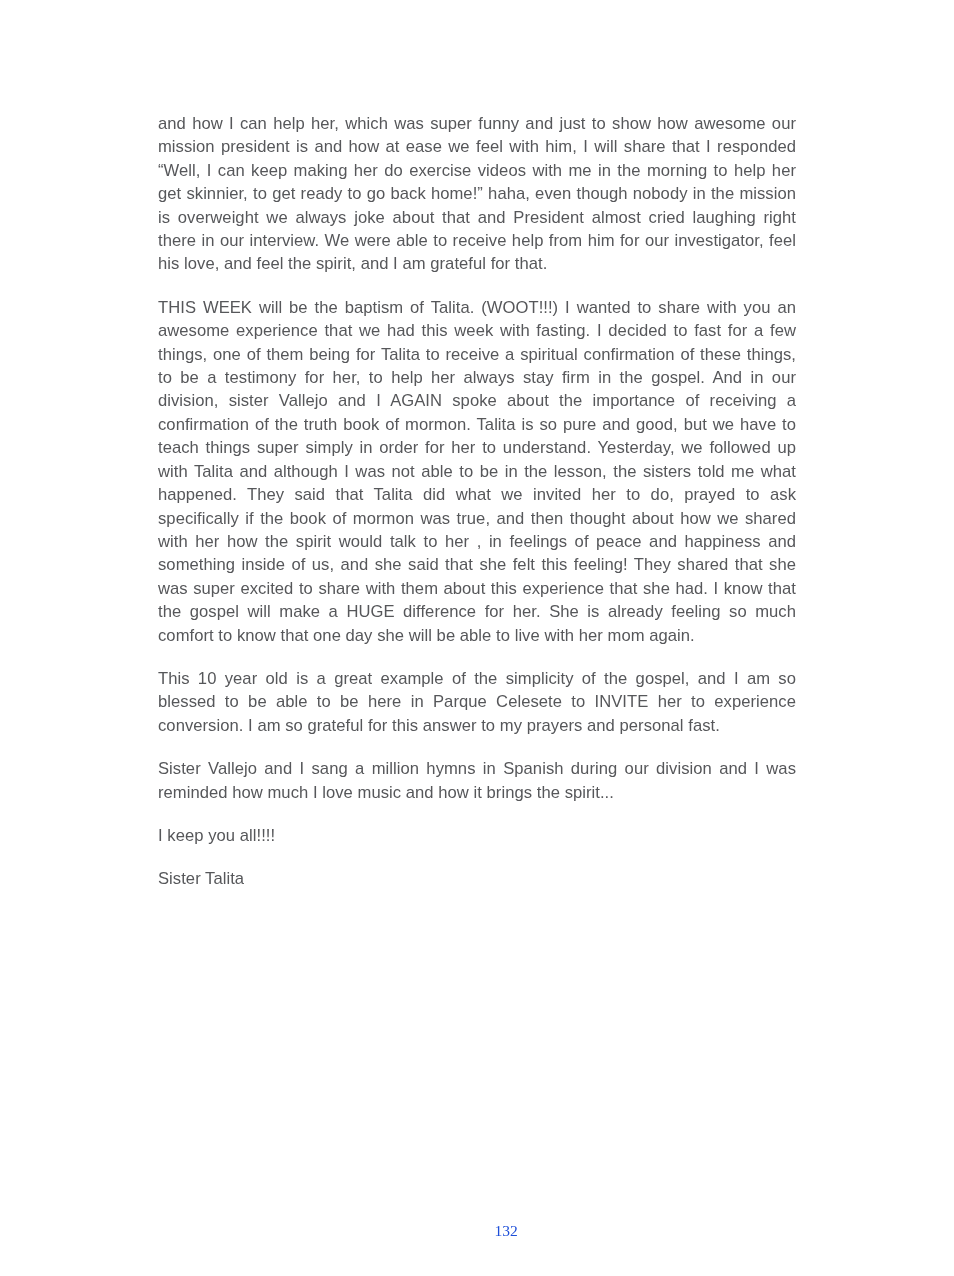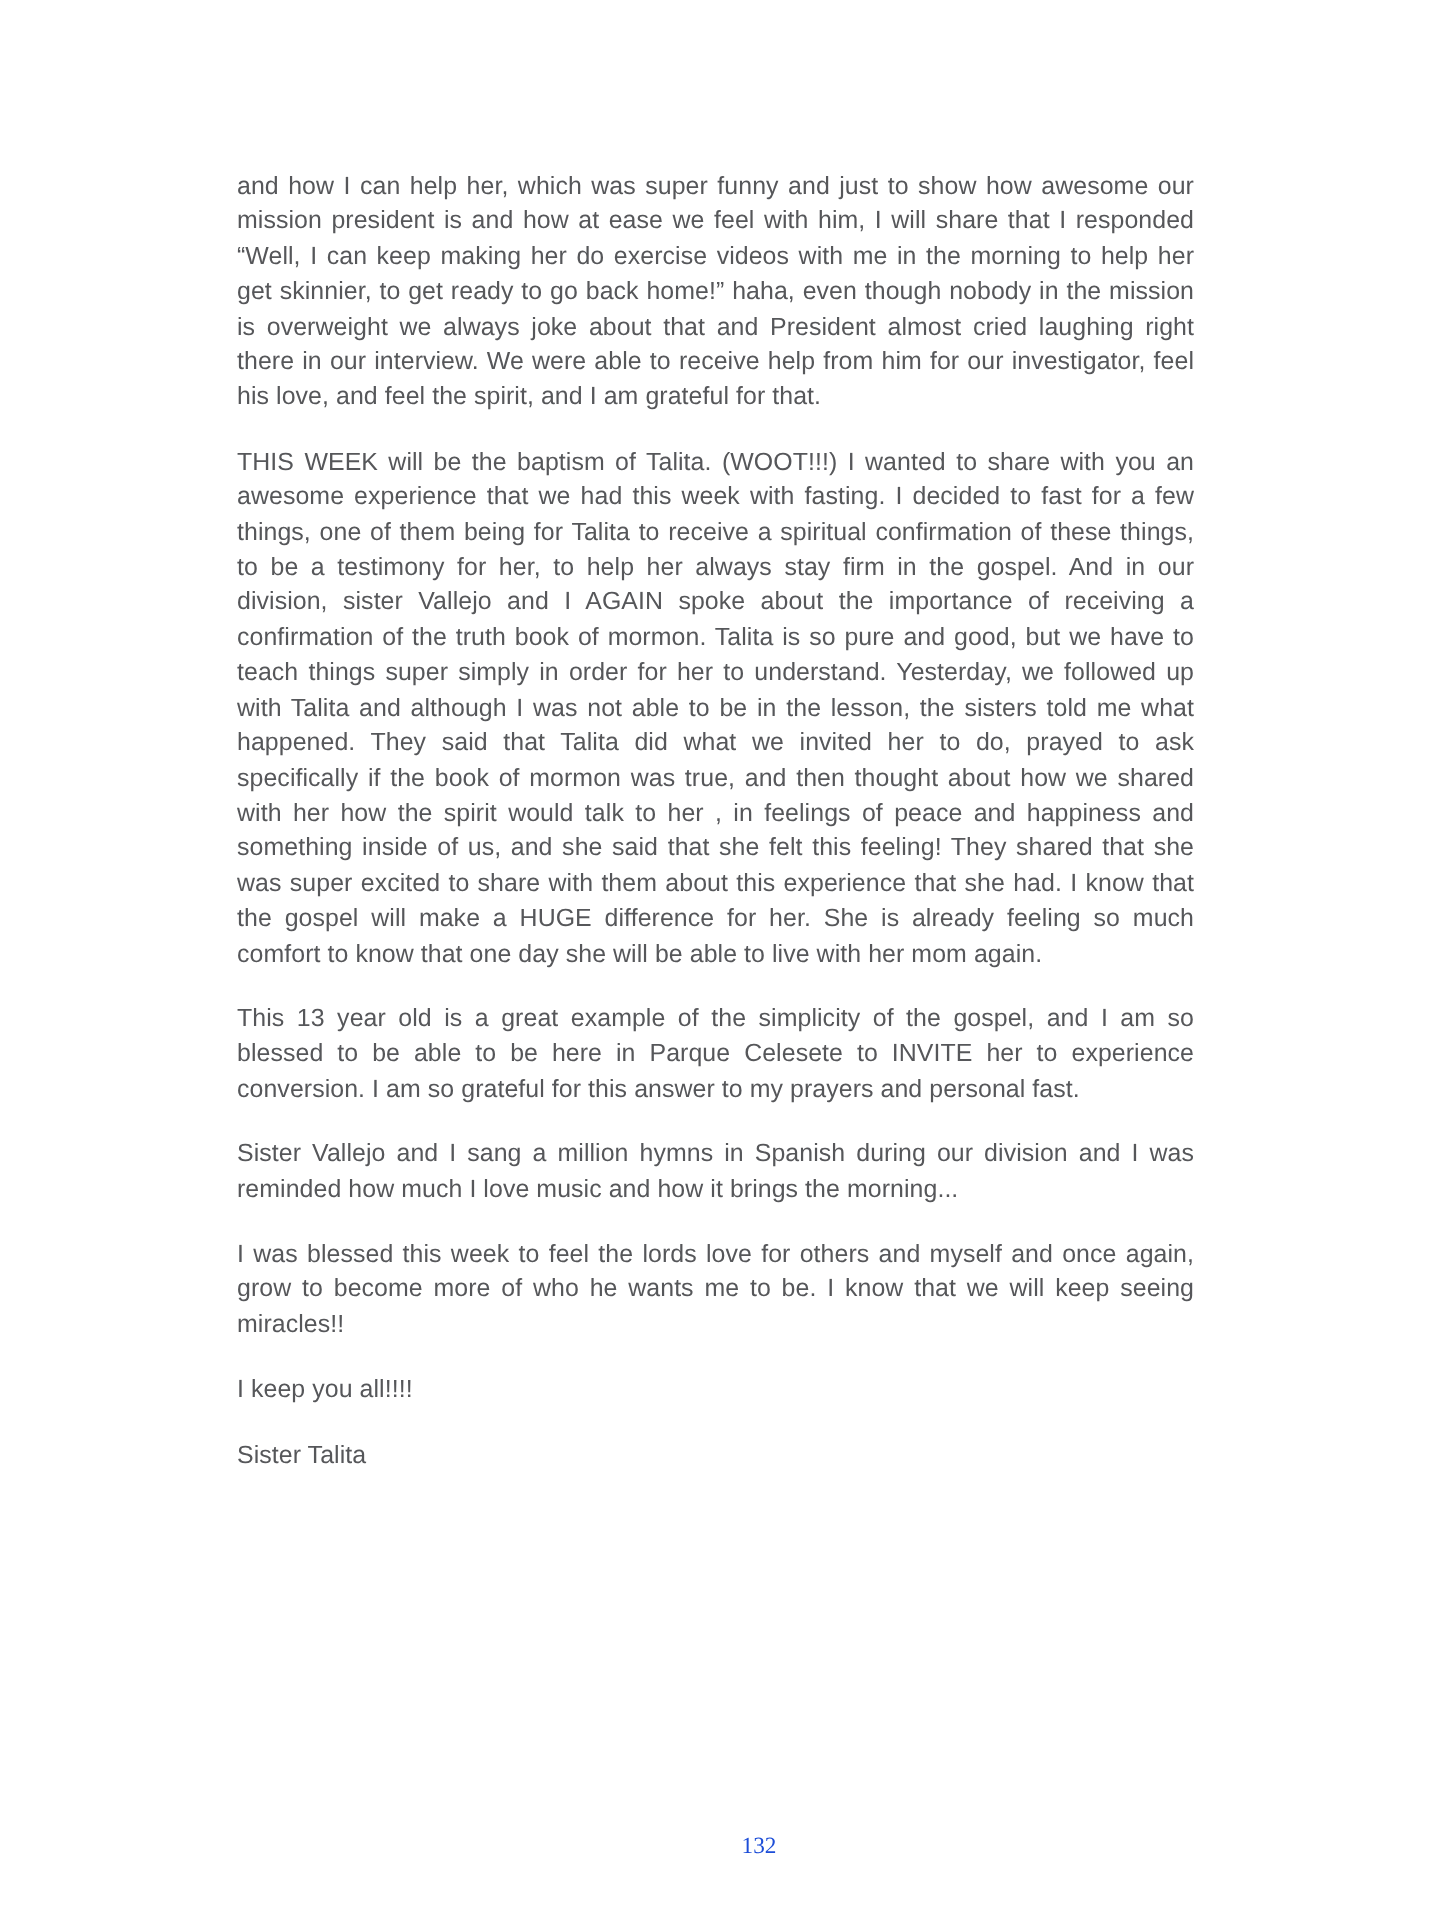--- a/index.html
+++ b/index.html
@@ -43,20 +43,19 @@
     color: #1d4ed8;
   }
 </style>
 </head>
 <body>
 
 <div class="page">
   <div class="letter-body">
       <p>and how I can help her, which was super funny and just to show how awesome our mission president is and how at ease we feel with him, I will share that I responded “Well, I can keep making her do exercise videos with me in the morning to help her get skinnier, to get ready to go back home!” haha, even though nobody in the mission is overweight we always joke about that and President almost cried laughing right there in our interview.  We were able to receive help from him for our investigator, feel his love, and feel the spirit, and I am grateful for that.</p>
       <p>THIS WEEK will be the baptism of Talita. (WOOT!!!) I wanted to share with you an awesome experience that we had this week with fasting. I decided to fast for a few things, one of them being for Talita to receive a spiritual confirmation of these things, to be a testimony for her, to help her always stay firm in the gospel. And in our division, sister Vallejo and I AGAIN spoke about the importance of receiving a confirmation of the truth book of mormon.  Talita is so pure and good, but we have to teach things super simply in order for her to understand. Yesterday, we followed up with Talita and although I was not able to be in the lesson, the sisters told me what happened. They said that Talita did what we invited her to do, prayed to ask specifically if the book of mormon was true, and then thought about how we shared with her how the spirit would talk to her , in feelings of peace and happiness and something inside of us, and she said that she felt this feeling!  They shared that she was super excited to share with them about this experience that she had.  I know that the gospel will make a HUGE difference for her. She is already feeling so much comfort to know that one day she will be able to live with her mom again.</p>
-      <p>This 13 year old is a great example of the simplicity of the gospel, and I am so blessed to be able to be here in Parque Celesete to INVITE her to experience conversion. I am so grateful for this answer to my prayers and personal fast.</p>
-      <p>Sister Vallejo and I sang a million hymns in Spanish during our division and I was reminded how much I love music and how it brings the morning...</p>
-      <p>I was blessed this week to feel the lords love for others and myself and once again, grow to become more of who he wants me to be. I know that we will keep seeing miracles!!</p>
+      <p>This 10 year old is a great example of the simplicity of the gospel, and I am so blessed to be able to be here in Parque Celesete to INVITE her to experience conversion. I am so grateful for this answer to my prayers and personal fast.</p>
+      <p>Sister Vallejo and I sang a million hymns in Spanish during our division and I was reminded how much I love music and how it brings the spirit...</p>
       <p>I keep you all!!!!</p>
       <p>Sister Talita</p>
     </div>
   <div class="page-number">132</div>
 </div>
 
 </body></html>

